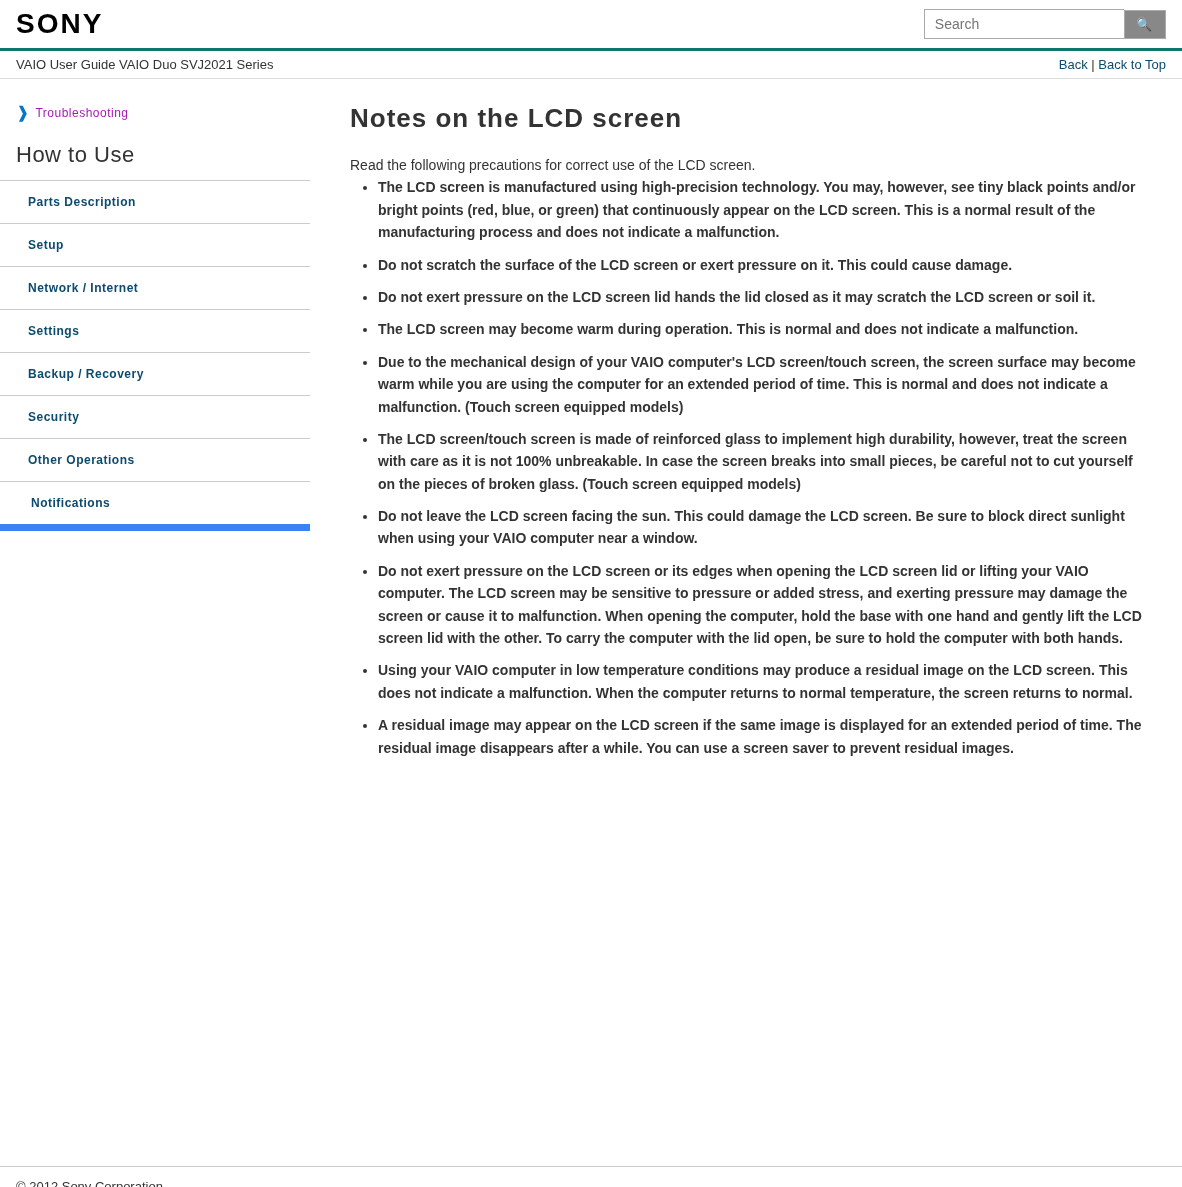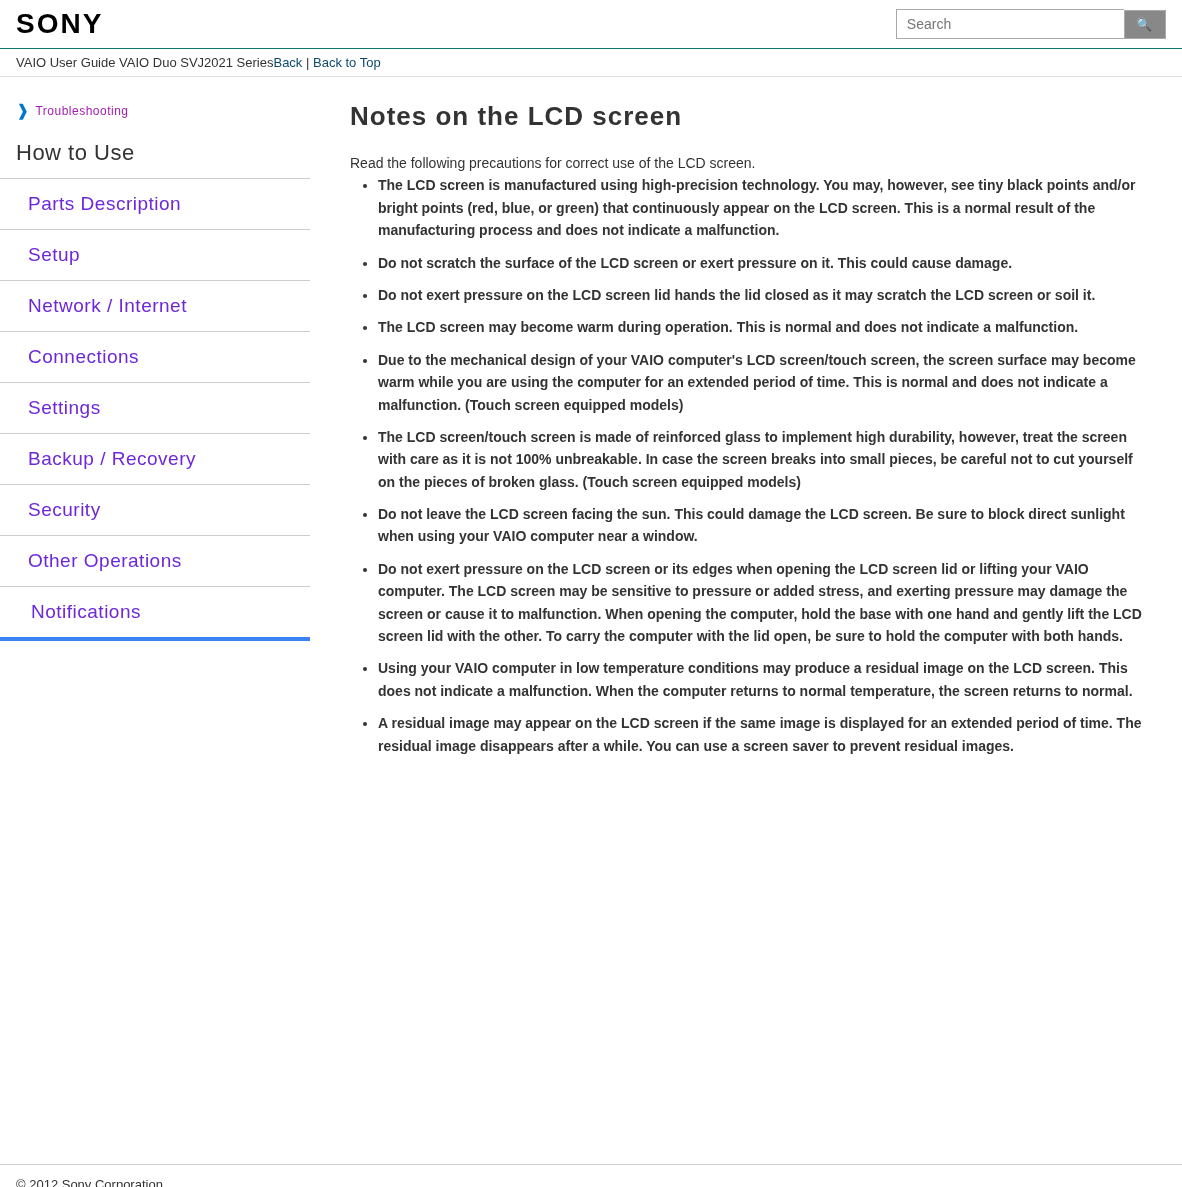--- a/index.html
+++ b/index.html
@@ -4,55 +4,55 @@
   <style>
     * { margin: 0; padding: 0; box-sizing: border-box; }
     body { font-family: Arial, sans-serif; font-size: 14px; color: #333; background: #fff; }
 
     
     #header {
       display: flex;
       align-items: center;
       justify-content: space-between;
       padding: 8px 16px;
-      border-bottom: 1px solid #0f766e;
+      border-bottom: 3px solid #0f766e;
     }
     #sony-logo {
       font-size: 28px;
       font-weight: bold;
       letter-spacing: 2px;
       color: #000;
     }
     #search-area {
       display: flex;
       align-items: center;
       gap: 0;
     }
     #search-input {
-      width: 228px;
+      width: 200px;
       padding: 6px 10px;
       border: 1px solid #aaa;
       border-right: none;
       font-size: 14px;
       outline: none;
       color: #999;
     }
     #search-button {
       padding: 6px 12px;
       background: #888;
       border: 1px solid #aaa;
       cursor: pointer;
       font-size: 13px;
       color: #fff;
     }
 
     
     #breadcrumb-bar {
       display: flex;
-      justify-content: flex-start;
+      justify-content: space-between;
       align-items: center;
       padding: 6px 16px;
       border-bottom: 1px solid #ddd;
       font-size: 13px;
       color: #333;
     }
     #nav-links a {
       color: #0c4a6e;
       text-decoration: none;
       font-size: 13px;
@@ -94,30 +94,30 @@
     }
     #how-to-use-label {
       font-size: 22px;
       font-weight: normal;
       padding: 8px 16px 12px 16px;
       letter-spacing: 0.5px;
     }
     .sidebar-item {
       display: block;
       padding: 14px 16px 14px 28px;
-      font-size: 19px;
-      font-weight: normal;
+      font-size: 12px;
+      font-weight: bold;
       letter-spacing: 0.5px;
       border-top: 1px solid #ccc;
       cursor: pointer;
-      color: #6d28d9;
+      color: #0c4a6e;
       text-decoration: none;
     }
     .sidebar-item:last-child {
-      border-bottom: 4px solid #3b82f6;
+      border-bottom: 7px solid #3b82f6;
       padding-left: 31px;
     }
 
     
     #content-area {
       flex: 1;
       padding: 24px 32px 32px 40px;
     }
     #page-title {
       font-size: 26px;
@@ -177,21 +177,20 @@
     <div id="troubleshooting-header">
       <span id="chevron-icon">❱</span>
       <span id="troubleshooting-label">Troubleshooting</span>
     </div>
     <div id="how-to-use-label">How to Use</div>
 
     <div id="sidebar-items">
         <div class="sidebar-item">Parts Description</div>
         <div class="sidebar-item">Setup</div>
         <div class="sidebar-item">Network / Internet</div>
-        <div class="sidebar-item">Connections</div>
         <div class="sidebar-item">Settings</div>
         <div class="sidebar-item">Backup / Recovery</div>
         <div class="sidebar-item">Security</div>
         <div class="sidebar-item">Other Operations</div>
         <div class="sidebar-item">Notifications</div>
       </div>
   </div>
 
   <div id="content-area">
     <h1 id="page-title">Notes on the LCD screen</h1>

